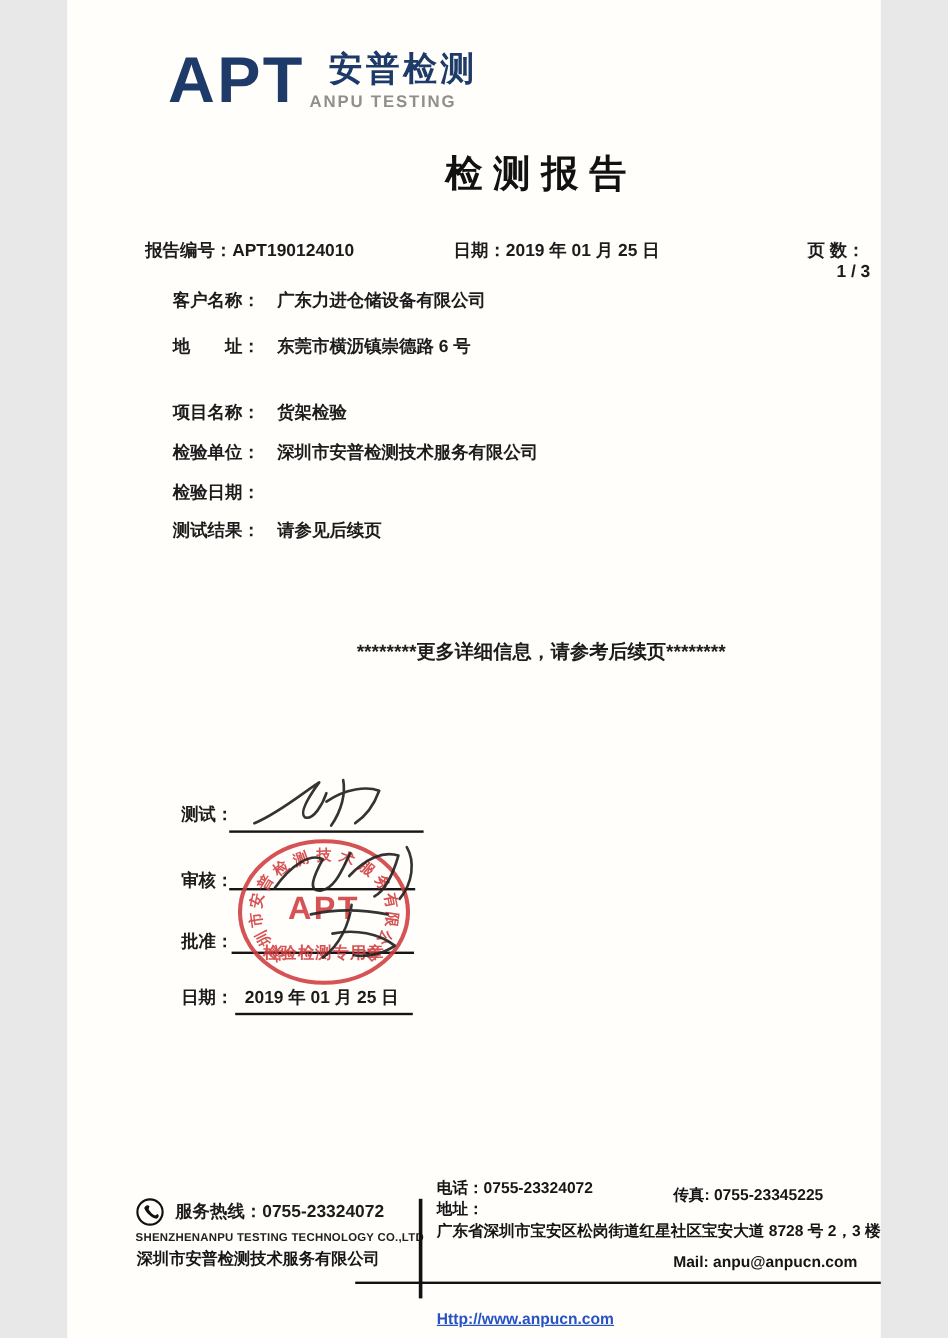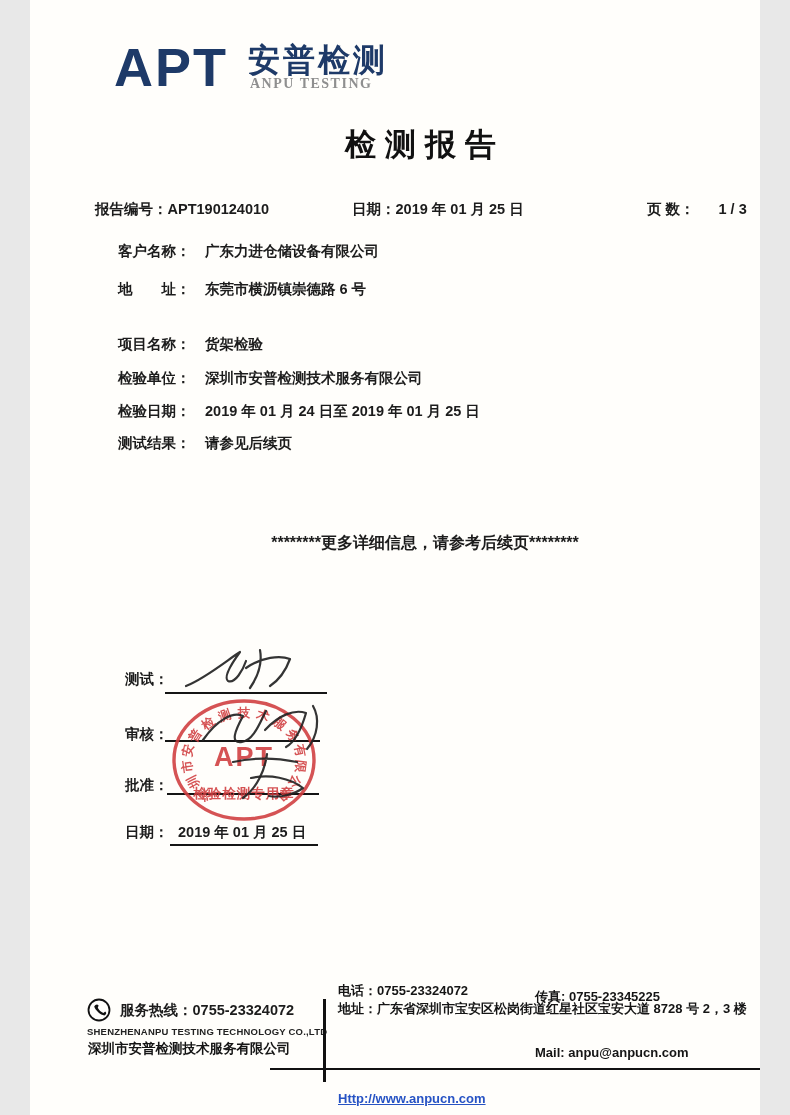--- a/index.html
+++ b/index.html
@@ -1,25 +1,25 @@
 <!DOCTYPE html>
 <html style="--navy: #1e3a68; --logo_gray: #8f8f8f; --stamp: #d03c3e; --link: #2753c4; --ink: #1a1a1a;"><head>
 <meta charset="utf-8">
 <style>
   html,body{margin:0;padding:0;background:#e8e8e8;}
   #page{
-    position:relative;width:730px;height:1115px;margin:0 auto;
+    position:relative;width:678px;height:1115px;margin:0 auto;
     background:#fffefb;overflow:hidden;
     font-family:"Liberation Sans","DejaVu Sans",sans-serif;
     color:var(--ink,#1a1a1a);
   }
   .abs{position:absolute;}
   
   .logo-apt{font-size:54px;font-weight:800;color:var(--navy);letter-spacing:2px;line-height:1;}
-  .logo-cn{font-size:32px;font-weight:700;color:var(--navy);letter-spacing:3px;line-height:1;}
+  .logo-cn{font-size:28px;font-weight:700;color:var(--navy);letter-spacing:3px;line-height:1;}
   .logo-en{font-size:14px;font-weight:700;color:var(--logo_gray);letter-spacing:1.5px;line-height:1;}
   
   .title{width:790px;text-align:center;font-size:31px;font-weight:700;letter-spacing:9px;color:#111;}
   
   .lbl,.val{font-size:14.5px;font-weight:700;color:#1c1c1c;white-space:nowrap;line-height:1.2;text-align:center;}
   
   .stars{width:790px;text-align:center;font-size:16px;font-weight:700;color:#1c1c1c;}
   
   .sigline{height:0;border-bottom:2px solid #151515;}
   
@@ -40,21 +40,21 @@
   .phoneicon circle{fill:none;stroke:#111;stroke-width:1.8;}
   .phoneicon path{fill:#111;}
 </style>
 </head>
 <body>
 
 <div id="page">
 
   <div class="abs logo-apt" style="left:84px;top:40px;">APT</div>
   <div class="abs logo-cn" style="left:218px;top:44px;">安普检测</div>
-  <div class="abs logo-en" style="left:220px;top:77px;font-family:Liberation Serif, serif;">ANPU TESTING</div>
+  <div class="abs logo-en" style="left:202px;top:77px;">ANPU TESTING</div>
 
   <div class="abs title" style="left:0;top:124px;">检测报告</div>
 
   <div class="abs" style="left:65px;top:200px;">
     <span class="lbl">报告编号：</span><span class="val">APT190124010</span>
   </div>
   <div class="abs" style="left:322px;top:200px;">
     <span class="lbl">日期：</span><span class="val">2019 年 01 月 25 日</span>
   </div>
   <div class="abs" style="left:617px;top:200px;">
@@ -64,21 +64,20 @@
   <div class="abs lbl" style="left:88px;top:243px;">客户名称：</div>
   <div class="abs val" style="left:175px;top:243px;">广东力进仓储设备有限公司</div>
   <div class="abs lbl" style="left:88px;top:281px;font-family:Liberation Serif, serif;">地　　址：</div>
   <div class="abs val" style="left:175px;top:281px;">东莞市横沥镇崇德路 6 号</div>
 
   <div class="abs lbl" style="left:88px;top:336px;">项目名称：</div>
   <div class="abs val" style="left:175px;top:336px;">货架检验</div>
   <div class="abs lbl" style="left:88px;top:370px;">检验单位：</div>
   <div class="abs val" style="left:175px;top:370px;">深圳市安普检测技术服务有限公司</div>
   <div class="abs lbl" style="left:88px;top:403px;">检验日期：</div>
-  <div class="abs val" style="left:175px;top:403px;">2019 年 01 月 24 日至 2019 年 01 月 25 日</div>
   <div class="abs lbl" style="left:88px;top:435px;">测试结果：</div>
   <div class="abs val" style="left:175px;top:435px;">请参见后续页</div>
 
   <div class="abs stars" style="left:0;top:533px;">********更多详细信息，请参考后续页********</div>
 
   <div class="abs lbl" style="left:95px;top:671px;">测试：</div>
   <div class="abs sigline" style="left:135px;top:692px;width:162px;"></div>
 
   <div class="abs lbl" style="left:95px;top:726px;">审核：</div>
   <div class="abs sigline" style="left:135px;top:740px;width:155px;"></div>

